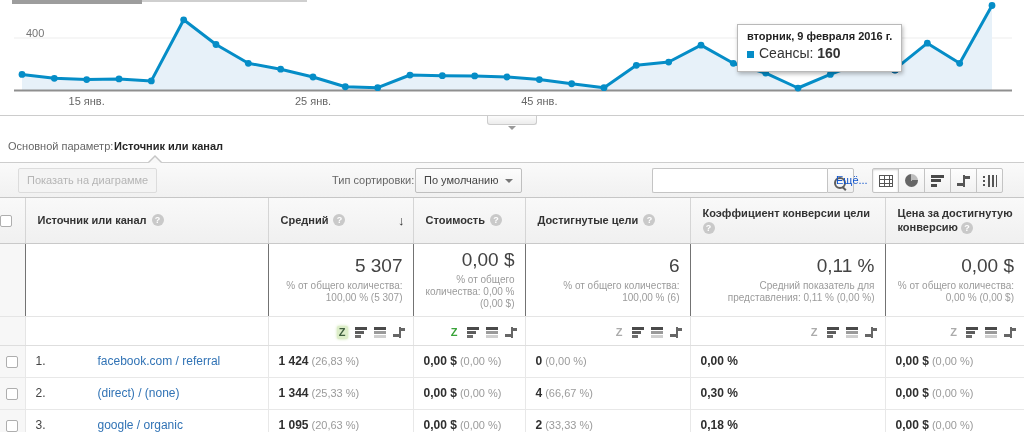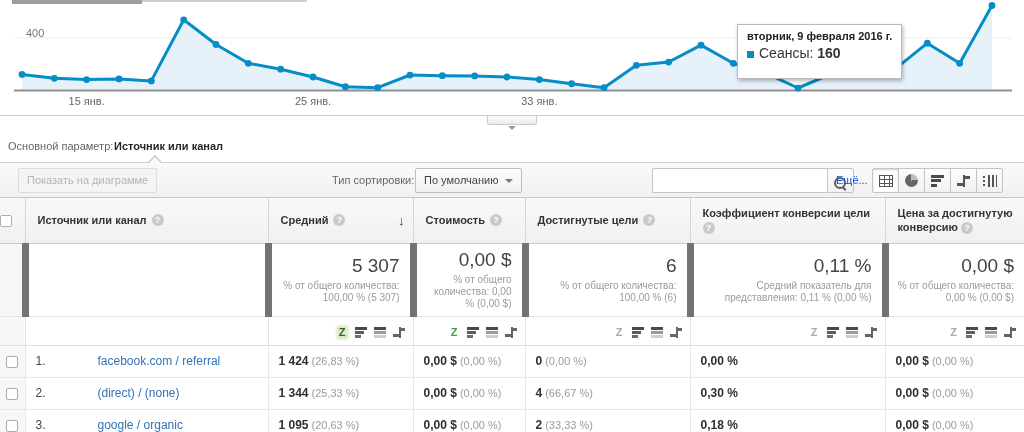--- a/index.html
+++ b/index.html
@@ -14,21 +14,21 @@
   .y-grid-label { position:absolute; left:26px; top:27px; font-size:11px; color:#757575; }
   .x-tick { position:absolute; top:95px; transform:translateX(-50%); font-size:11px; color:#666; white-space:nowrap; }
   .chart-divider { position:absolute; left:0; top:115px; width:1024px; height:1px; background:#ccc; }
   .collapse-handle { position:absolute; left:487px; top:116px; width:50px; height:9px;
     background:linear-gradient(#fcfcfc,#ececec); border:1px solid #ccc; border-top:none;
     border-radius:0 0 3px 3px; cursor:pointer; text-align:center; }
   .collapse-caret { display:inline-block; width:0; height:0; margin-top:2px;
     border-left:4px solid transparent; border-right:4px solid transparent; border-top:4px solid #999; }
 
   .ga-tooltip { position:absolute; left:737px; top:24px; background:#fff; border:1px solid #b9b9b9;
-    box-shadow:1px 2px 4px rgba(0,0,0,.28); padding:5px 9px 17px 9px; z-index:5; white-space:nowrap; }
+    box-shadow:1px 2px 4px rgba(0,0,0,.28); padding:5px 9px 10px 9px; z-index:5; white-space:nowrap; }
   .tt-title { font-size:11px; font-weight:bold; color:#222; margin-bottom:3px; }
   .tt-row { font-size:14px; color:#333; }
   .tt-sq { display:inline-block; width:7px; height:7px; background:#058dc7; margin-right:5px; }
   .tt-val { font-weight:bold; }
 
   
   .dim-row { position:absolute; left:0; top:130px; width:1024px; height:32px; background:#fff; }
   .dim-label { position:absolute; left:8px; top:10px; font-size:11px; color:#666; }
   .dim-active { position:absolute; left:114px; top:10px; font-size:11px; font-weight:bold; color:#262626; cursor:pointer; }
   .notch-outer { position:absolute; left:148px; top:155px; width:0; height:0; z-index:3;
@@ -93,21 +93,21 @@
     color:#333; text-align:left; padding:0 8px 0 12px; }
   tr.hdr th:last-child { border-right:none; }
   .hdr-flex { display:flex; align-items:center; gap:5px; }
   .hdr-spacer { flex:1; }
   .help { display:inline-flex; width:12px; height:12px; border-radius:50%; background:#c9c9c9; color:#fff;
     font-size:9px; font-weight:bold; align-items:center; justify-content:center; cursor:pointer; flex:0 0 auto; }
   .sort-arrow { font-size:13px; color:#333; }
   .hdr-wrap2 { line-height:14px; padding-top:2px; }
 
   tr.totals { height:64px; background:#fff; }
-  tr.totals td { border-right:7px solid #737373; border-bottom:1px solid #e5e5e5; text-align:right; padding:4px 10px 6px 6px; }
+  tr.totals td { border-right:1px solid #737373; border-bottom:1px solid #e5e5e5; text-align:right; padding:4px 10px 6px 6px; }
   tr.totals td:last-child { border-right:none; }
   .tot-val { font-size:19px; color:#434343; line-height:24px; }
   .tot-note { font-size:10px; color:#9b9b9b; line-height:12px; margin-top:2px; }
 
   tr.mini { height:29px; background:#fff; }
   tr.mini td { border-right:1px solid #e5e5e5; border-bottom:1px solid #dedede; text-align:right; padding:0 8px; }
   tr.mini td:last-child { border-right:none; }
   .mi-set { display:inline-flex; align-items:center; gap:7px; }
   .mi-z { font-size:11px; font-weight:bold; line-height:13px; padding:0 2px; border-radius:2px; cursor:pointer; }
   .z-hl { color:#3e5e3e; background:#dcedc8; box-shadow:0 0 3px #c5e1a5; }
@@ -181,21 +181,21 @@
         <circle cx="895.0000000000001" cy="69.2" r="3.4" fill="#058dc7"></circle>
         <circle cx="927.3333333333334" cy="43.199999999999996" r="3.4" fill="#058dc7"></circle>
         <circle cx="959.6666666666667" cy="63.349999999999994" r="3.4" fill="#058dc7"></circle>
         <circle cx="992.0000000000001" cy="5.5" r="3.4" fill="#058dc7"></circle>
         <circle cx="895.0000000000001" cy="69.2" r="5" fill="#0a6ca3" stroke="#ffffff" stroke-width="1"></circle>
       </svg>
     <div class="y-grid-label">400</div>
     <div id="x-ticks">
         <div class="x-tick" style="left: 86.6667px;">15 янв.</div>
         <div class="x-tick" style="left: 313px;">25 янв.</div>
-        <div class="x-tick" style="left: 539.333px;">33 янв.</div>
+        <div class="x-tick" style="left: 539.333px;">45 янв.</div>
         <div class="x-tick" style="left: 765.667px; margin-top: 48px;">5 февр.</div>
       </div>
 
     <div class="ga-tooltip">
       <div class="tt-title">вторник, 9 февраля 2016 г.</div>
       <div class="tt-row">
         <span class="tt-sq"></span><span>Сеансы:</span>
         <span class="tt-val">160</span>
       </div>
     </div>

